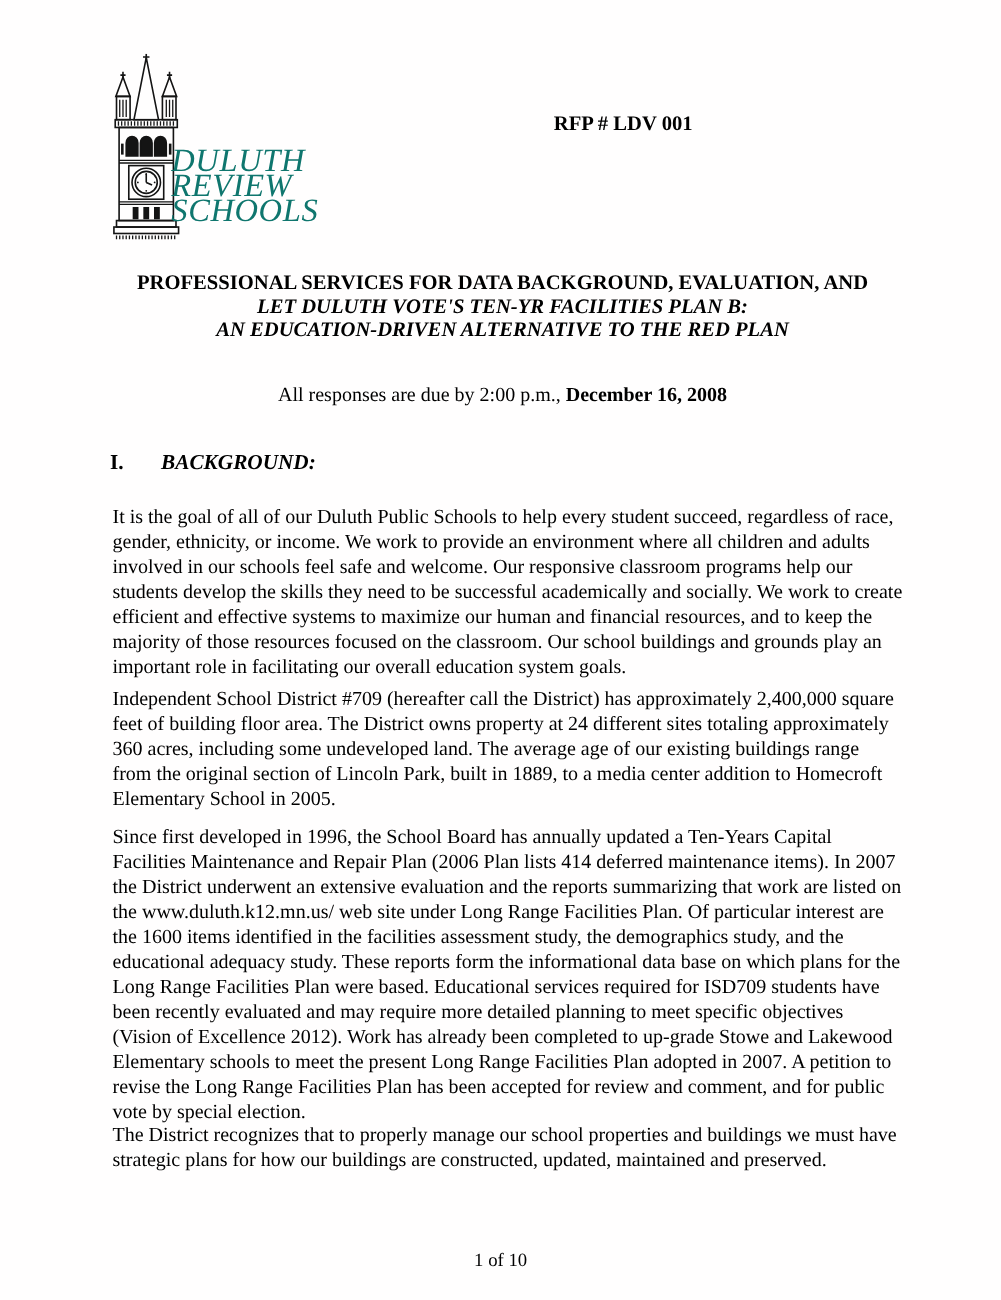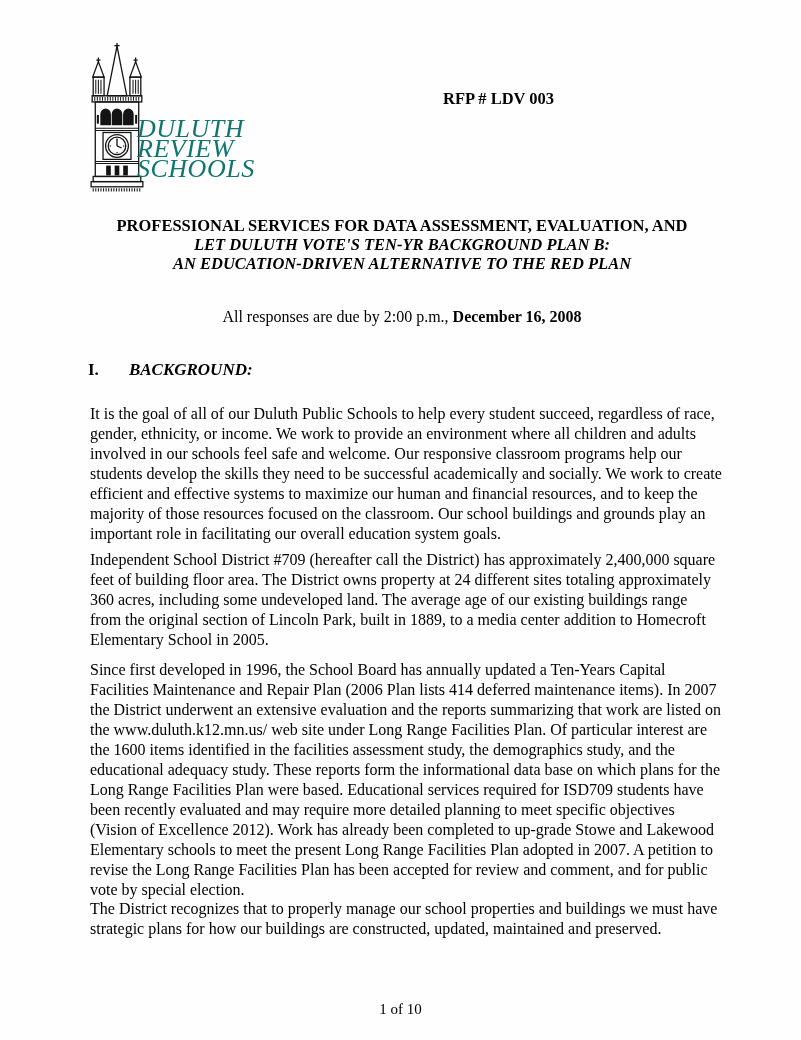--- a/index.html
+++ b/index.html
@@ -105,25 +105,25 @@
       <rect x="0" y="268" width="100" height="10"></rect>
       <line x1="3" y1="284" x2="97" y2="284" stroke-width="6" stroke-dasharray="2 3"></line>
     </svg>
     <div class="logo-text">
       <div>DULUTH</div>
       <div>REVIEW</div>
       <div>SCHOOLS</div>
     </div>
   </div>
 
-  <div class="rfp-number">RFP # LDV 003</div>
+  <div class="rfp-number">RFP # LDV 001</div>
 
   <div class="title-block">
-    <div class="title-line">PROFESSIONAL SERVICES FOR DATA ASSESSMENT, EVALUATION, AND</div>
-    <div class="title-line italic">LET DULUTH VOTE'S TEN-YR BACKGROUND PLAN B:</div>
+    <div class="title-line">PROFESSIONAL SERVICES FOR DATA BACKGROUND, EVALUATION, AND</div>
+    <div class="title-line italic">LET DULUTH VOTE'S TEN-YR FACILITIES PLAN B:</div>
     <div class="title-line italic">AN EDUCATION-DRIVEN ALTERNATIVE TO THE RED PLAN</div>
   </div>
 
   <div class="due-line"><span>All responses are due by 2:00 p.m., </span><span class="due-date">December 16, 2008</span></div>
 
   <div class="section-heading"><span class="sec-num">I.</span><span class="sec-label">BACKGROUND:</span></div>
 
   <p class="para para-1">It is the goal of all of our Duluth Public Schools to help every student succeed, regardless of race, gender, ethnicity, or income. We work to provide an environment where all children and adults involved in our schools feel safe and welcome. Our responsive classroom programs help our students develop the skills they need to be successful academically and socially. We work to create efficient and effective systems to maximize our human and financial resources, and to keep the majority of those resources focused on the classroom. Our school buildings and grounds play an important role in facilitating our overall education system goals.</p>
   <p class="para para-2">Independent School District #709 (hereafter call the District) has approximately 2,400,000 square feet of building floor area. The District owns property at 24 different sites totaling approximately 360 acres, including some undeveloped land. The average age of our existing buildings range from the original section of Lincoln Park, built in 1889, to a media center addition to Homecroft Elementary School in 2005.</p>
   <p class="para para-3">Since first developed in 1996, the School Board has annually updated a Ten-Years Capital Facilities Maintenance and Repair Plan (2006 Plan lists 414 deferred maintenance items).  In 2007 the District underwent an extensive evaluation and the reports summarizing that work are listed on the www.duluth.k12.mn.us/ web site under Long Range Facilities Plan.  Of particular interest are the 1600 items identified in the facilities assessment study, the demographics study, and the educational adequacy study.  These reports form the informational data base on which plans for the Long Range Facilities Plan were based.  Educational services required for ISD709 students have been recently evaluated and may require more detailed planning to meet specific objectives (Vision of Excellence 2012).  Work has already been completed to up-grade Stowe and Lakewood Elementary schools to meet the present Long Range Facilities Plan adopted in 2007.  A petition to revise  the Long Range Facilities Plan has been accepted for review and comment, and for public vote by special election.</p>

